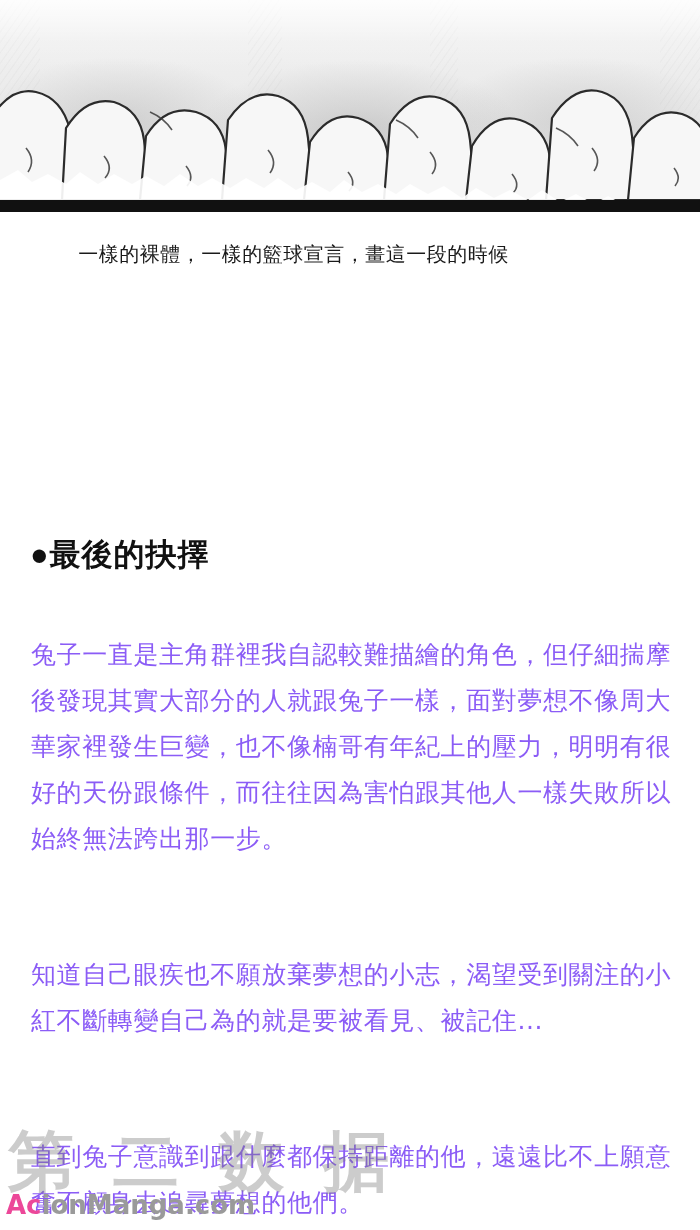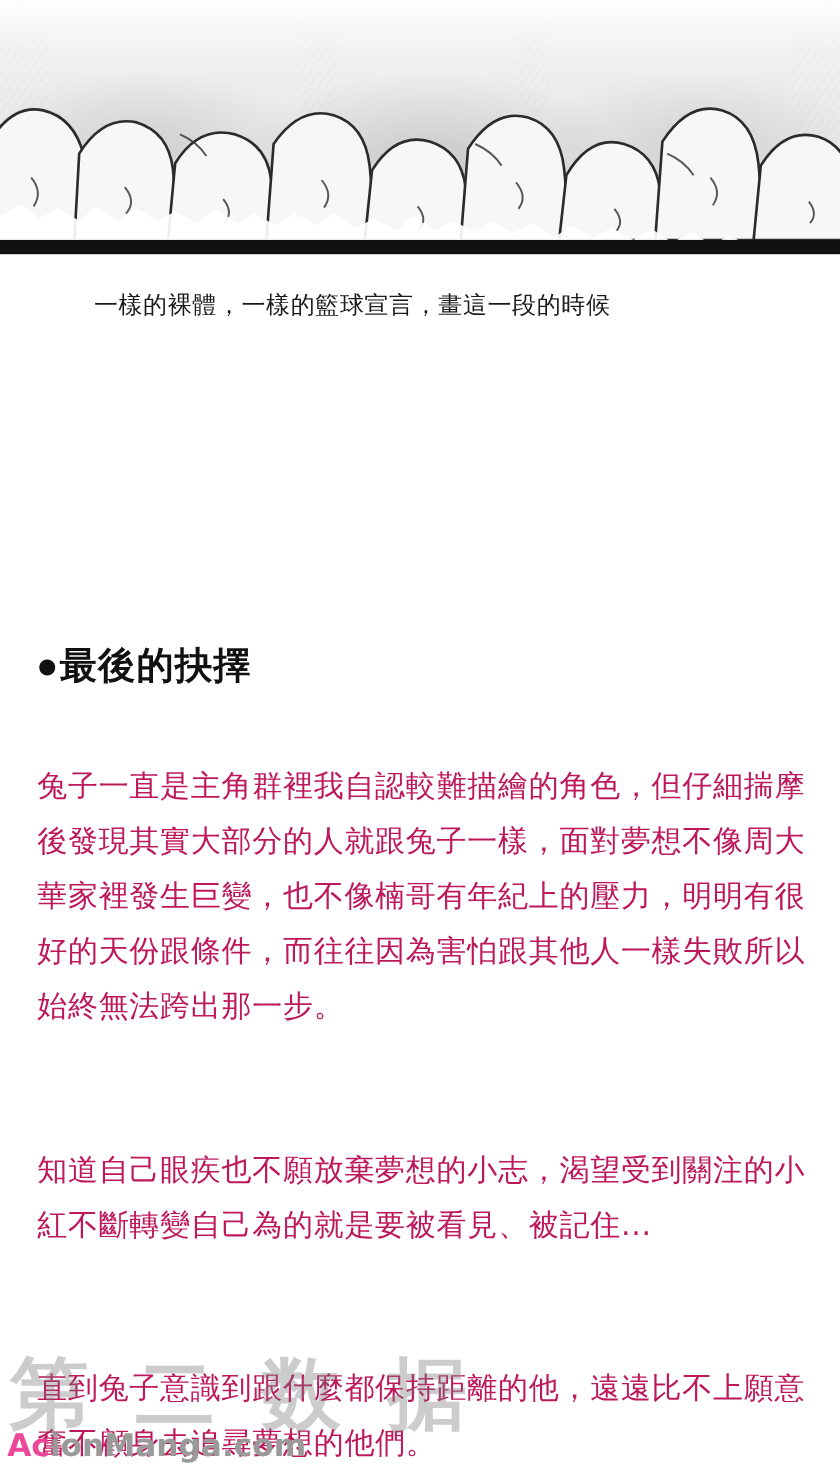--- a/index.html
+++ b/index.html
@@ -64,36 +64,36 @@
     line-height: 40px;
     color: #1a1a1a;
     letter-spacing: 0.5px;
   }
 
   
   .section-heading {
     position: absolute;
     left: 30px;
     top: 534px;
-    font-family: Liberation Sans, sans-serif;
+    font-family: Liberation Mono, monospace;
     font-size: 31px;
     font-weight: bold;
     color: #111111;
     letter-spacing: 1px;
   }
 
   
   .body-block {
     position: absolute;
     left: 31px;
     width: 640px;
     font-family: "DejaVu Sans", sans-serif;
     font-size: 25px;
     line-height: 46px;
-    color: #be185d;
+    color: #8b5cf6;
     letter-spacing: 0.6px;
     text-align: justify;
   }
   #para1 { top: 632px; }
   #para2 { top: 952px; }
   #para3 { top: 1134px; }
 
   
   .wm-big {
     position: absolute;

